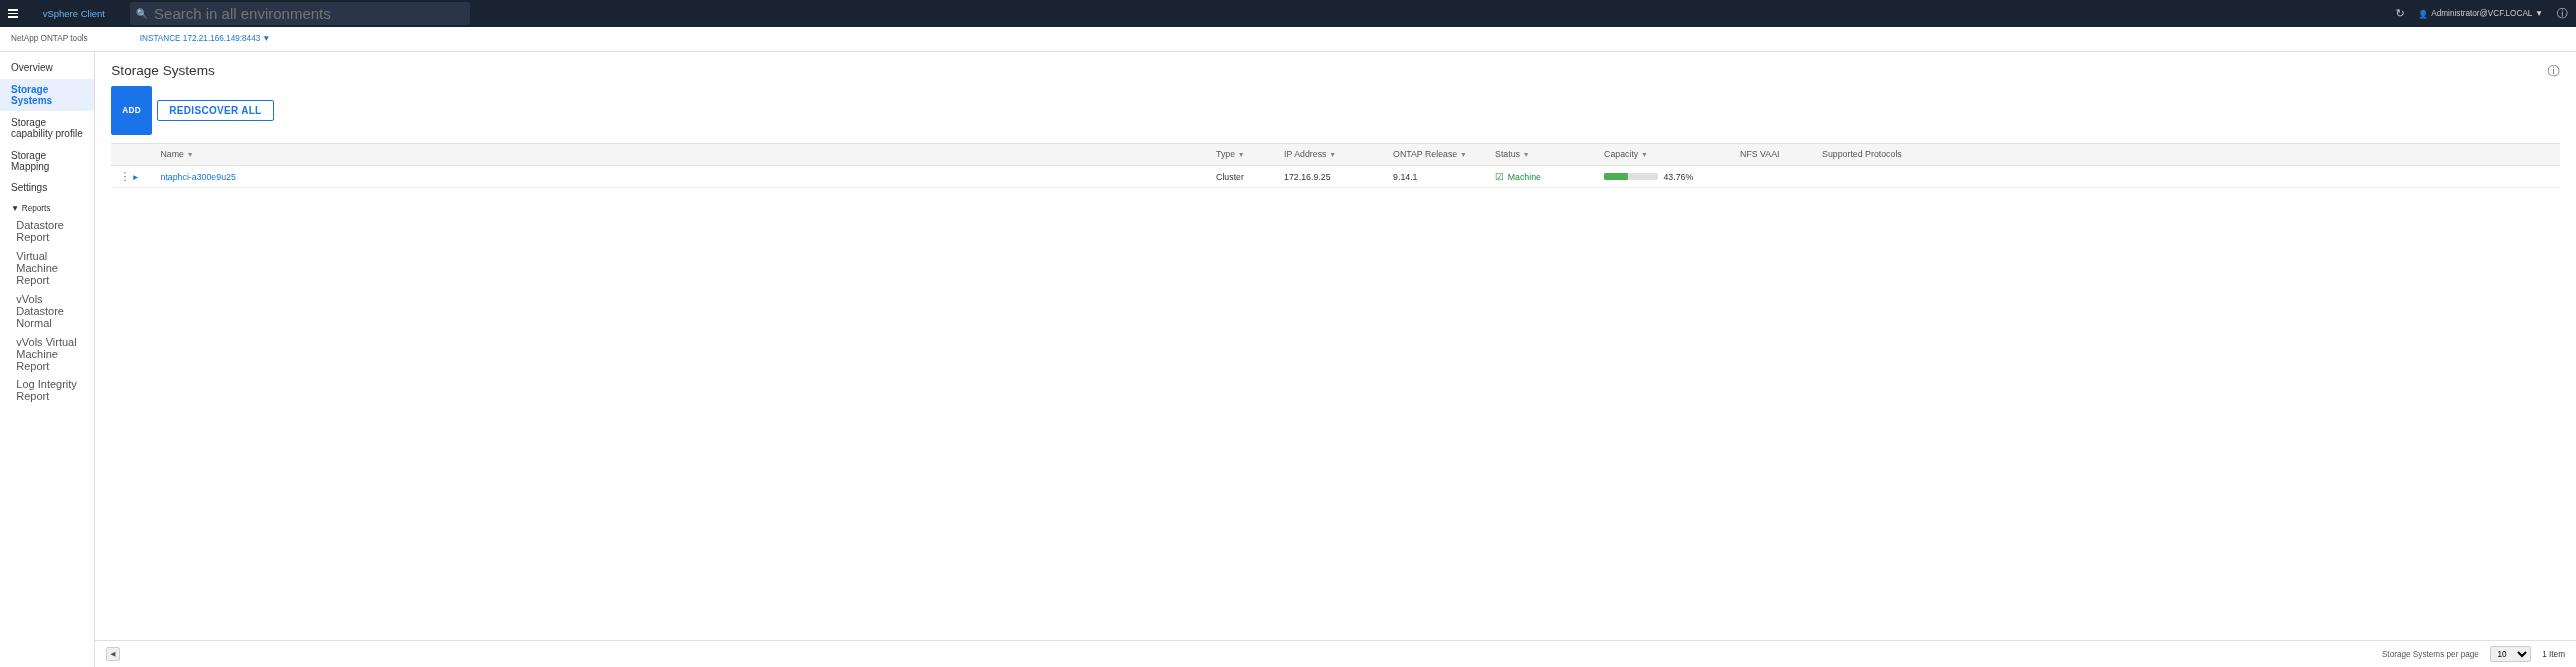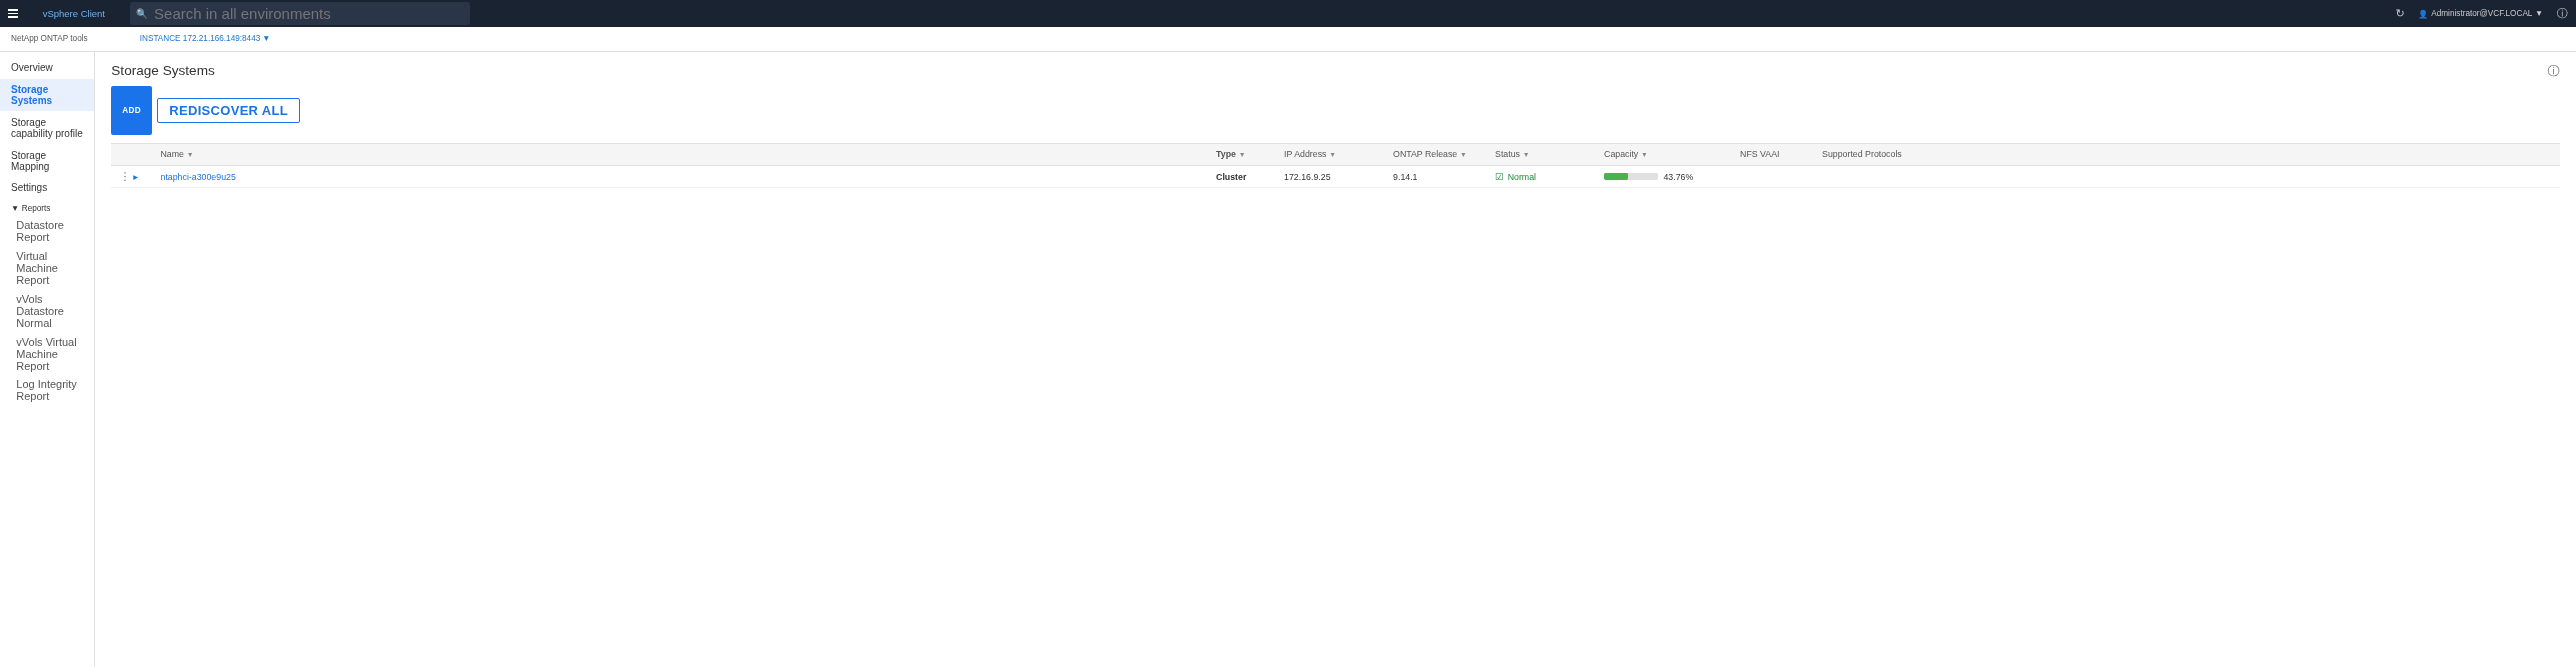--- a/index.html
+++ b/index.html
@@ -113,21 +113,21 @@
       align-items: center;
     }
     .btn-primary {
       background: #1a73e8; color: #fff; border: none;
       padding: 20px 11px; border-radius: 2px; cursor: pointer;
       font-size: 8.2px; font-weight: 600; text-transform: uppercase; letter-spacing: 0.3px;
     }
     .btn-outline {
       background: transparent; color: #1a73e8; border: 0.7px solid #1a73e8;
       padding: 4.1px 11px; border-radius: 2px; cursor: pointer;
-      font-size: 13px; font-weight: 600; text-transform: uppercase; letter-spacing: 0.3px;
+      font-size: 10px; font-weight: 600; text-transform: uppercase; letter-spacing: 0.3px;
     }
 
     
     .table-container {
       padding: 0 16.3px;
     }
     .data-table {
       width: 100%;
       border-collapse: collapse;
       font-size: 8.8px;
@@ -148,21 +148,21 @@
       display: flex; align-items: center; gap: 2.7px;
     }
     .data-table th .filter-icon { color: #888; font-size: 6.8px; }
     .data-table td {
       padding: 5.4px 8.2px;
       border-bottom: 0.7px solid #f0f0f0;
       vertical-align: middle;
     }
     .data-table .col-actions { width: 41px; }
     .data-table .col-name { min-width: 136px; }
-    .data-table .col-type { width: 68px; font-weight: bold; }
+    .data-table .col-type { width: 68px; }
     .data-table .col-ip { width: 109px; }
     .data-table .col-ontap { width: 102px; }
     .data-table .col-status { width: 109px; }
     .data-table .col-capacity { width: 136px; }
     .data-table .col-nfs { width: 82px; }
     .data-table .col-protocols { flex: 1; }
 
     .row-actions {
       display: flex; align-items: center; gap: 2.7px;
     }
@@ -381,21 +381,21 @@
             </td>
             <td class="col-ip">
               <span>172.16.9.25</span>
             </td>
             <td class="col-ontap">
               <span>9.14.1</span>
             </td>
             <td class="col-status">
               <div class="status-normal">
                 <span class="status-icon">☑</span>
-                <span>Normal</span>
+                <span>Machine</span>
               </div>
             </td>
             <td class="col-capacity">
               <div class="capacity-bar-container">
                 <div class="capacity-bar">
                   <div class="capacity-fill" style="width: 43.76%;"></div>
                 </div>
                 <span>43.76%</span>
               </div>
             </td>
@@ -403,16 +403,31 @@
               <span></span>
             </td>
             <td class="col-protocols">
               <span></span>
             </td>
           </tr>
         </tbody>
       </table>
     </div>
 
+    <div class="table-footer">
+      <div class="footer-left">
+        <button class="collapse-btn">◀</button>
+      </div>
+      <div class="footer-right">
+        <span class="per-page-label">Storage Systems per page</span>
+        <select>
+          <option value="10">10</option>
+          <option value="25">25</option>
+          <option value="50">50</option>
+          <option value="100">100</option>
+        </select>
+        <span class="count">1 Item</span>
+      </div>
+    </div>
 
   </div>
 </div>
 
 
 </body></html>

